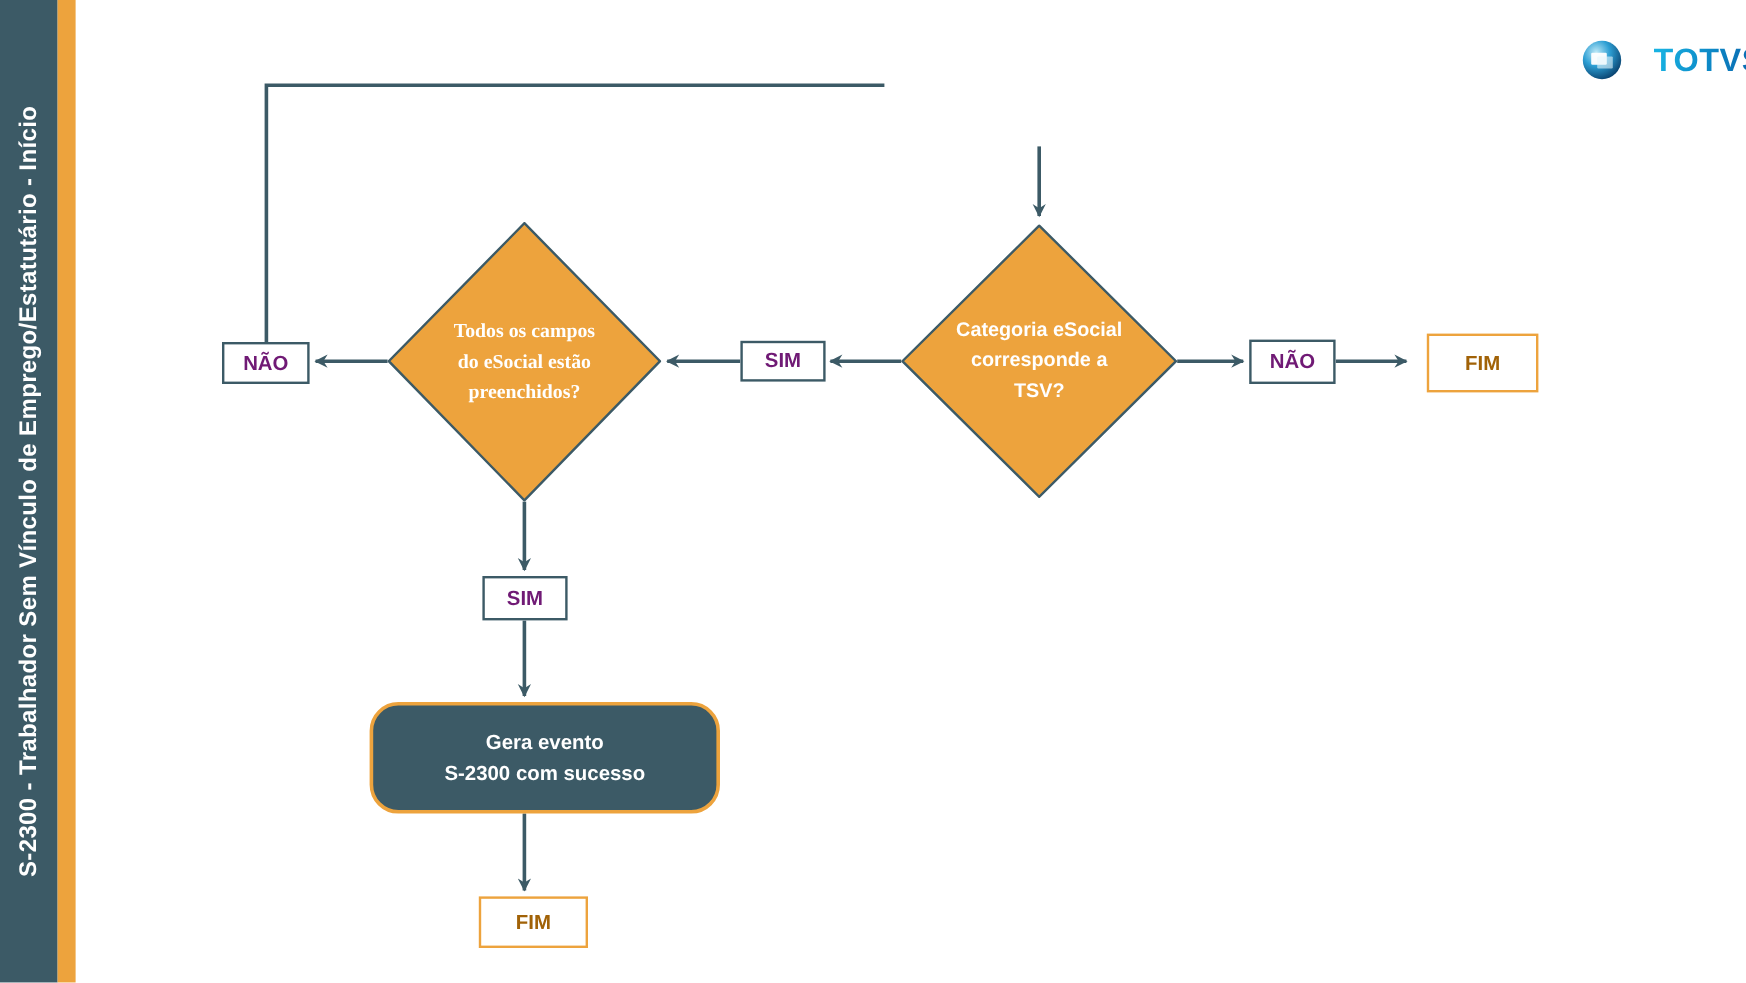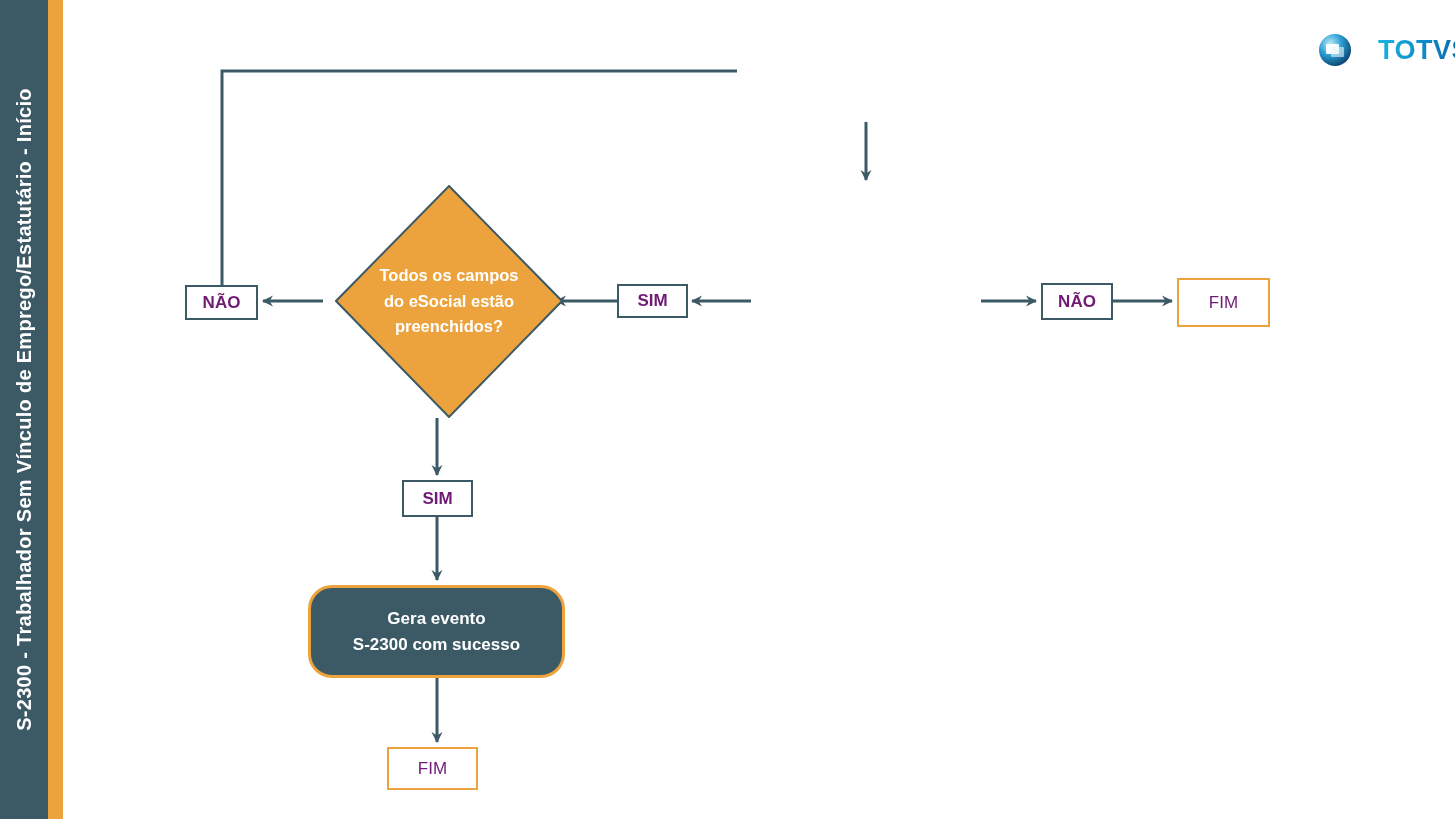--- a/index.html
+++ b/index.html
@@ -67,55 +67,56 @@
     background: #3C5A66;
     border: 3px solid #EDA33D;
     border-radius: 24px;
     color: #ffffff;
     font-weight: bold;
     font-size: 17px;
     line-height: 1.5;
     white-space: pre-line;
   }
   #start   { left: 737px; top: 25px;  width: 260px; height: 97px; }
-  #process { left: 308px; top: 585px; width: 257px; height: 93px; }
+  #process { left: 308px; top: 585px; width: 292px; height: 93px; }
 
   .diamond { position: absolute; z-index: 2; }
   .diamond svg { position: absolute; left: 0; top: 0; }
   .diamond-label {
     position: absolute; left: 0; top: 0; width: 100%; height: 100%;
     display: flex; align-items: center; justify-content: center;
     text-align: center;
     color: #ffffff;
     font-weight: bold;
     font-size: 16.5px;
     line-height: 1.55;
     white-space: pre-line;
   }
   #decision-tsv    { left: 751px; top: 187px; width: 230px; height: 228px; }
-  #decision-fields { left: 335px; top: 185px; width: 228px; height: 233px; }
+  #decision-fields { left: 323px; top: 185px; width: 228px; height: 233px; font-family: Liberation Serif, serif; }
 
   .label-box {
     background: #ffffff;
     border: 2px solid #3C5A66;
     color: #701a75;
     font-weight: bold;
     font-size: 17px;
   }
   #sim-mid    { left: 617px;  top: 284px; width: 71px; height: 34px; }
   #nao-left   { left: 185px;  top: 285px; width: 73px; height: 35px; }
   #nao-right  { left: 1041px; top: 283px; width: 72px; height: 37px; }
   #sim-bottom { left: 402px;  top: 480px; width: 71px; height: 37px; }
 
   .fim-box {
     background: #ffffff;
     border: 2px solid #EDA33D;
-    color: #701a75;
-    font-weight: normal;
+    color: #a16207;
+    font-weight: bold;
     font-size: 17px;
+    margin-left: 12px;
   }
   #fim-right  { left: 1177px; top: 278px; width: 93px; height: 49px; }
   #fim-bottom { left: 387px;  top: 747px; width: 91px; height: 43px; }
 </style>
 </head>
 <body>
 
 <div class="canvas">
 
   <div class="sidebar-bar"></div>
@@ -152,20 +153,28 @@
       <line x1="1113" y1="301" x2="1172" y2="301" marker-end="url(#arrow)"></line>
       <line x1="323" y1="301" x2="263" y2="301" marker-end="url(#arrow)"></line>
       <polyline points="222,285 222,71 737,71"></polyline>
       <line x1="437" y1="418" x2="437" y2="475" marker-end="url(#arrow)"></line>
       <line x1="437" y1="517" x2="437" y2="580" marker-end="url(#arrow)"></line>
       <line x1="437" y1="678" x2="437" y2="742" marker-end="url(#arrow)"></line>
     </g>
   </svg>
 
 
+  <div class="diamond" id="decision-tsv">
+    <svg width="230" height="228" viewBox="0 0 230 228">
+      <polygon points="115,1 229,114 115,227 1,114" fill="#EDA33D" stroke="#3C5A66" stroke-width="2"></polygon>
+    </svg>
+    <div class="diamond-label">Categoria eSocial
+corresponde a
+TSV?</div>
+  </div>
 
   <div class="diamond" id="decision-fields">
     <svg width="228" height="233" viewBox="0 0 228 233">
       <polygon points="114,1 227,116 114,232 1,116" fill="#EDA33D" stroke="#3C5A66" stroke-width="2"></polygon>
     </svg>
     <div class="diamond-label">Todos os campos
 do eSocial estão
 preenchidos?</div>
   </div>
 

